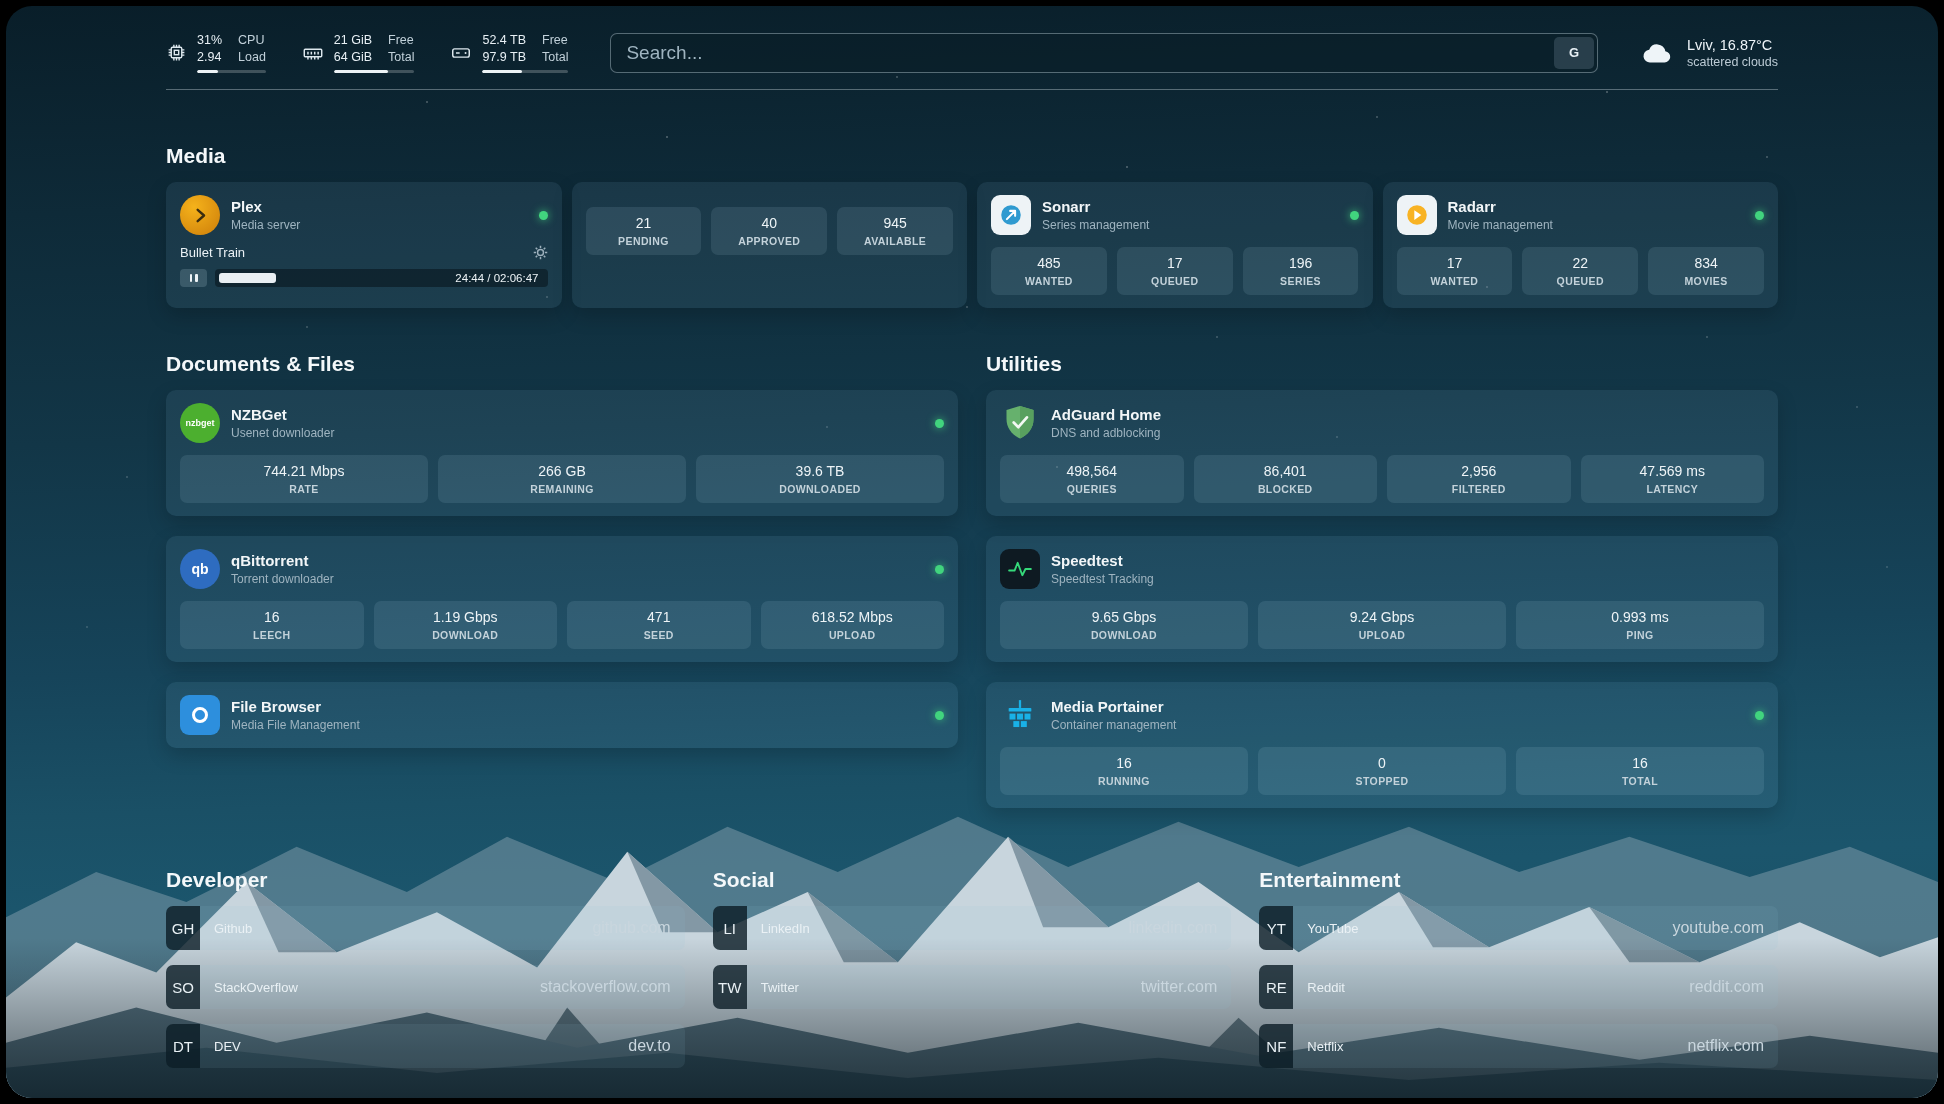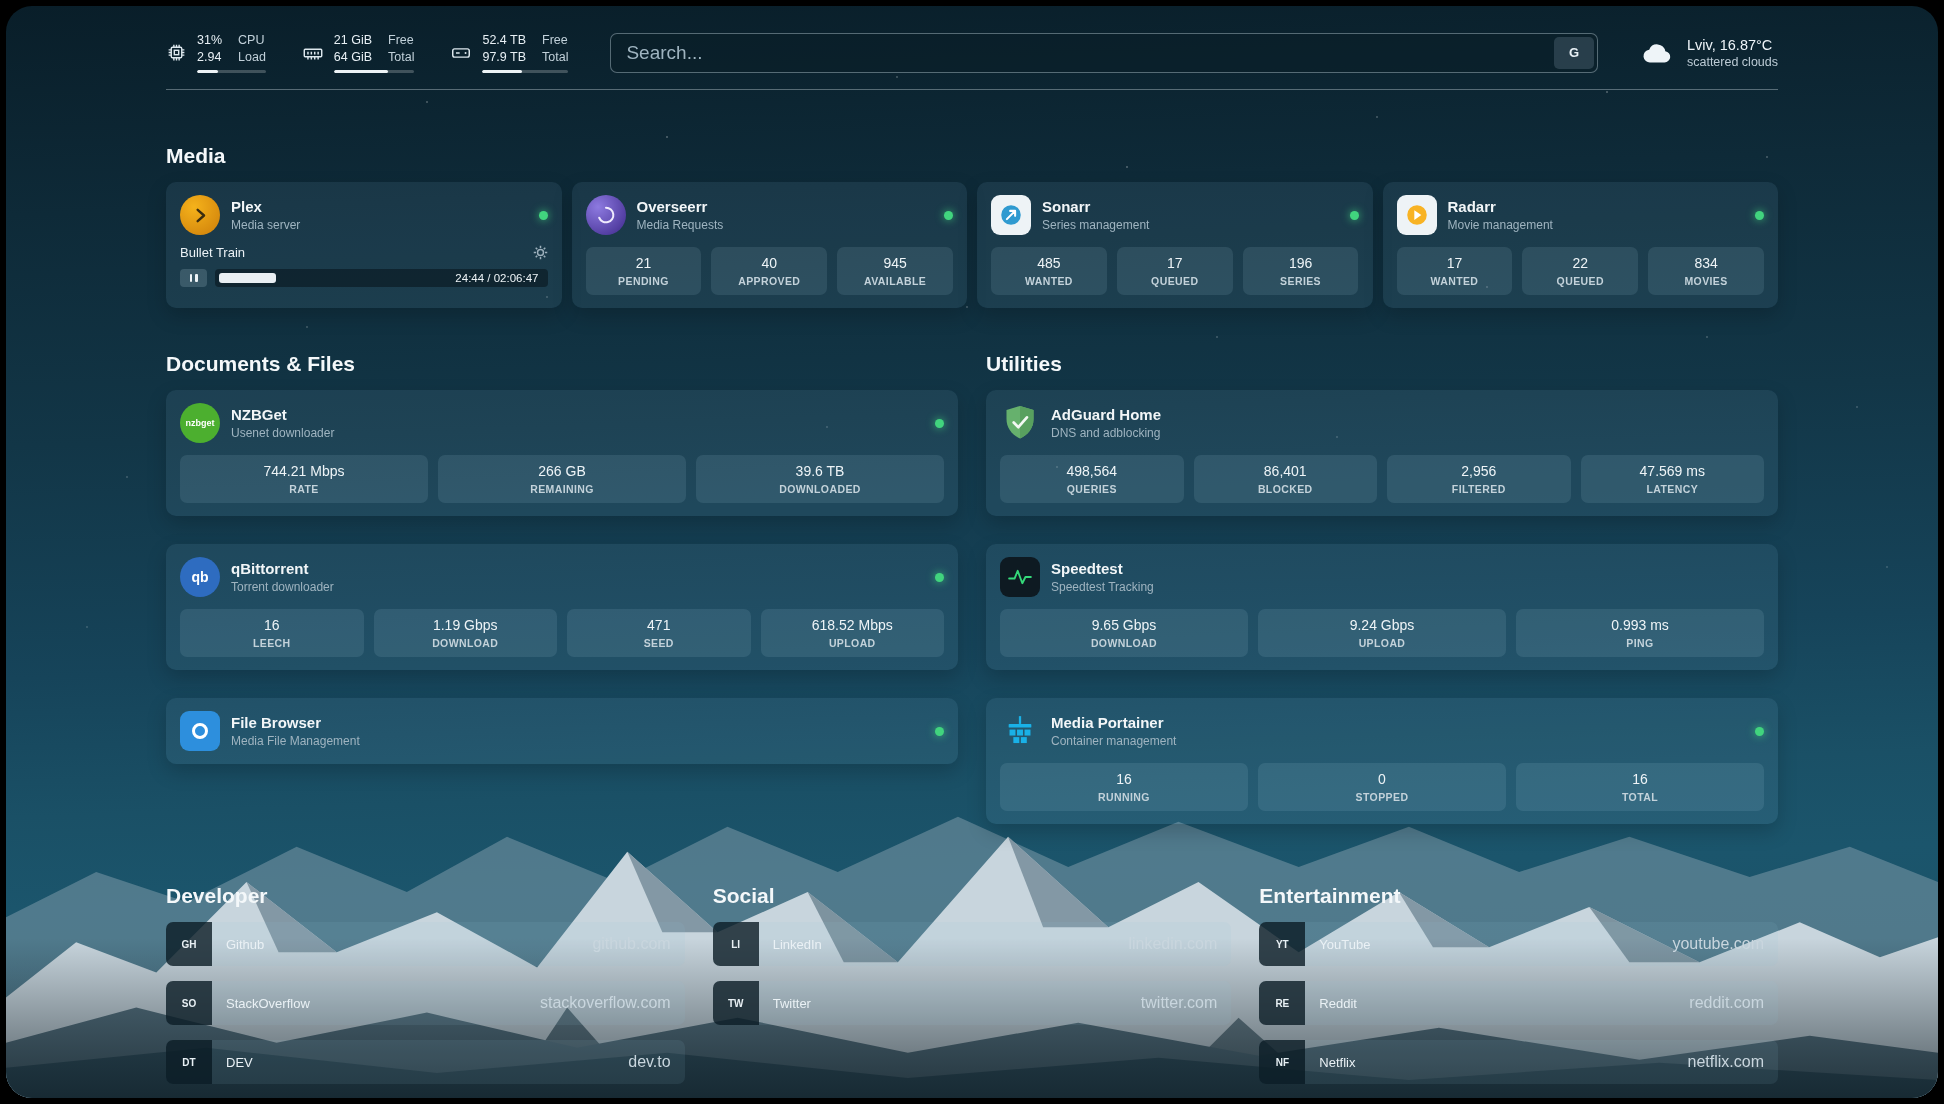--- a/index.html
+++ b/index.html
@@ -41,21 +41,21 @@
          font-size:13px;font-weight:600;cursor:pointer;font-family:inherit;}
   .weather{display:flex;align-items:center;gap:11px;flex-shrink:0;color:#eef4f8;}
   .w-loc{font-size:14.5px;line-height:18px;}
   .w-cond{font-size:12.5px;color:#bccbd5;line-height:16px;}
   .divider{margin:16px 0 0;border:0;border-top:1px solid rgba(230,240,246,.35);}
   
   .sec-h{font-size:21px;font-weight:600;color:#f4f8fa;margin:0 0 14px;}
   .media-sec{margin-top:54px;}
   .media-row{display:grid;grid-template-columns:repeat(4,1fr);gap:10px;}
   .two-col{display:grid;grid-template-columns:1fr 1fr;gap:28px;margin-top:44px;}
-  .stack{display:flex;flex-direction:column;gap:28px;}
+  .stack{display:flex;flex-direction:column;gap:20px;}
   .three-col{display:grid;grid-template-columns:1fr 1fr 1fr;gap:28px;margin-top:60px;}
   
   .card{background:rgba(140,190,218,.10);border-radius:10px;padding:13px 14px;
         box-shadow:0 8px 20px rgba(0,0,0,.18);cursor:pointer;}
   .c-head{display:flex;align-items:center;gap:11px;}
   .icon40{width:40px;height:40px;border-radius:9px;display:flex;align-items:center;justify-content:center;flex-shrink:0;}
   .c-titles .t{font-size:15px;font-weight:600;color:#f2f6f8;line-height:18px;}
   .c-titles .s{font-size:12px;color:#9fb4c0;margin-top:2px;line-height:14px;}
   .dot{width:9px;height:9px;border-radius:50%;background:#41d47e;margin-left:auto;
        box-shadow:0 0 8px rgba(65,212,126,.85);flex-shrink:0;}
@@ -80,22 +80,22 @@
   .ic-overseerr{background:radial-gradient(circle at 30% 30%,#8d7ae0,#4f3a9e 78%);border-radius:50%;}
   .ic-white{background:#eef3f6;border-radius:9px;}
   .ic-nzbget{background:#4caf2f;border-radius:50%;color:#fff;font-size:9px;font-weight:700;}
   .ic-qb{background:#2e6cc0;border-radius:50%;color:#fff;font-size:14px;font-weight:700;}
   .ic-fb{background:#2d8fdd;border-radius:9px;}
   .ic-speedtest{background:#0e1a22;border-radius:9px;}
   .ic-plain{background:transparent;}
   
   .bm-row{display:flex;align-items:center;height:44px;background:rgba(150,195,220,.10);border-radius:7px;
           overflow:hidden;margin-bottom:15px;cursor:pointer;}
-  .bm-abbr{width:46px;height:100%;background:rgba(8,24,33,.78);display:flex;align-items:center;
-           justify-content:center;font-size:10px;font-weight:700;color:#e8f0f4;flex-shrink:0;}
+  .bm-abbr{width:34px;height:100%;background:rgba(8,24,33,.78);display:flex;align-items:center;
+           justify-content:center;font-size:15px;font-weight:400;color:#e8f0f4;flex-shrink:0;}
   .bm-name{margin-left:14px;font-size:13px;color:#eaf1f5;}
   .bm-url{margin-left:auto;margin-right:14px;font-size:16px;color:#c9d6de;}
 </style>
 </head>
 <body>
 
 <div class="frame">
   <div class="app">
     <div class="stars"></div>
     <svg class="mountains" viewBox="0 0 1928 430" preserveAspectRatio="none">
@@ -233,32 +233,20 @@
                   <i></i>
                 </button>
               <div class="p-track">
                 <div class="p-fill" style="width: 17%;"></div>
                 <span class="p-time">24:44 / 02:06:47</span>
               </div>
             </div>
           </div>
 
           <div class="card">
-            <div class="c-head">
-              <span class="icon40 ic-overseerr">
-                <svg width="22" height="22" viewBox="0 0 24 24">
-                    <path d="M12 4a8 8 0 1 1-7.4 11" stroke="#efeafd" stroke-width="2.2" fill="none" stroke-linecap="round"></path>
-                  </svg>
-              </span>
-              <div class="c-titles">
-                <div class="t">Overseerr</div>
-                <div class="s">Media Requests</div>
-              </div>
-              <span class="dot"></span>
-            </div>
             <div class="stats">
               <div class="stat">
                 <div class="v">21</div>
                   <div class="l">PENDING</div>
               </div>
               <div class="stat">
                 <div class="v">40</div>
                   <div class="l">APPROVED</div>
               </div>
               <div class="stat">

